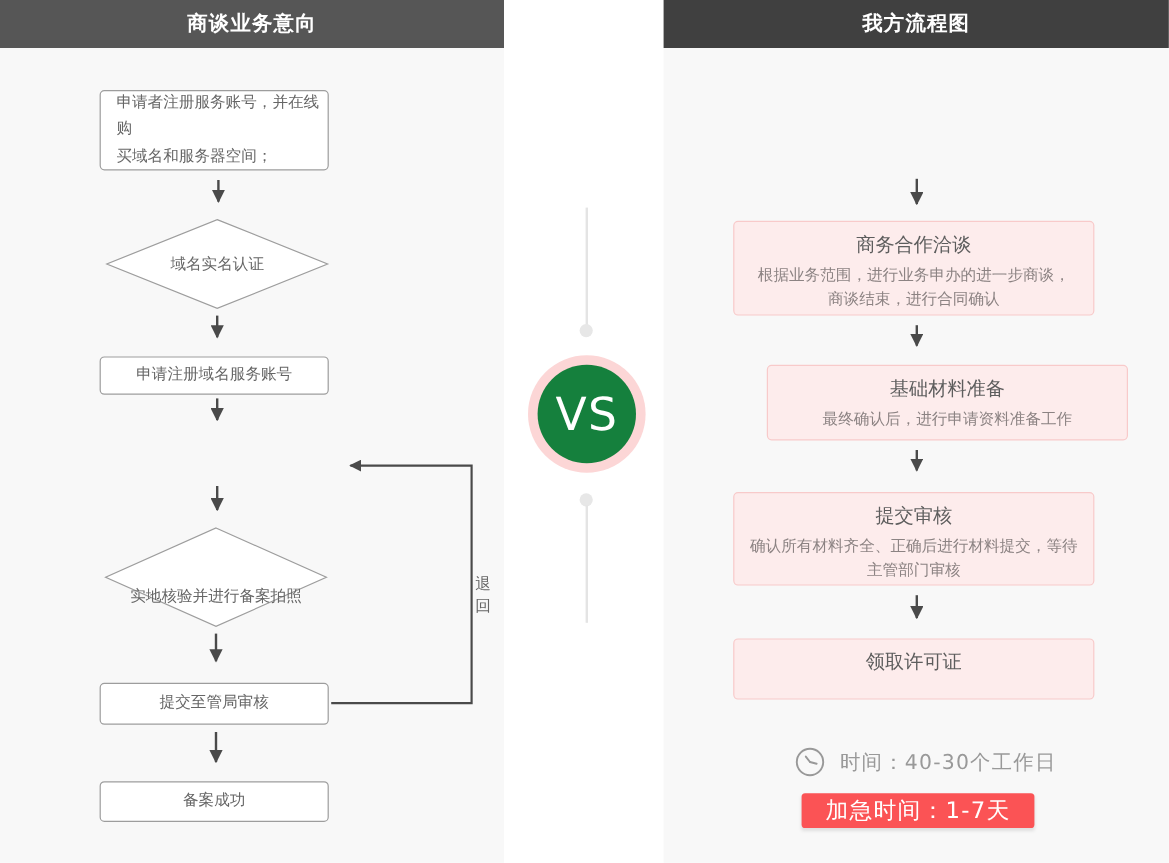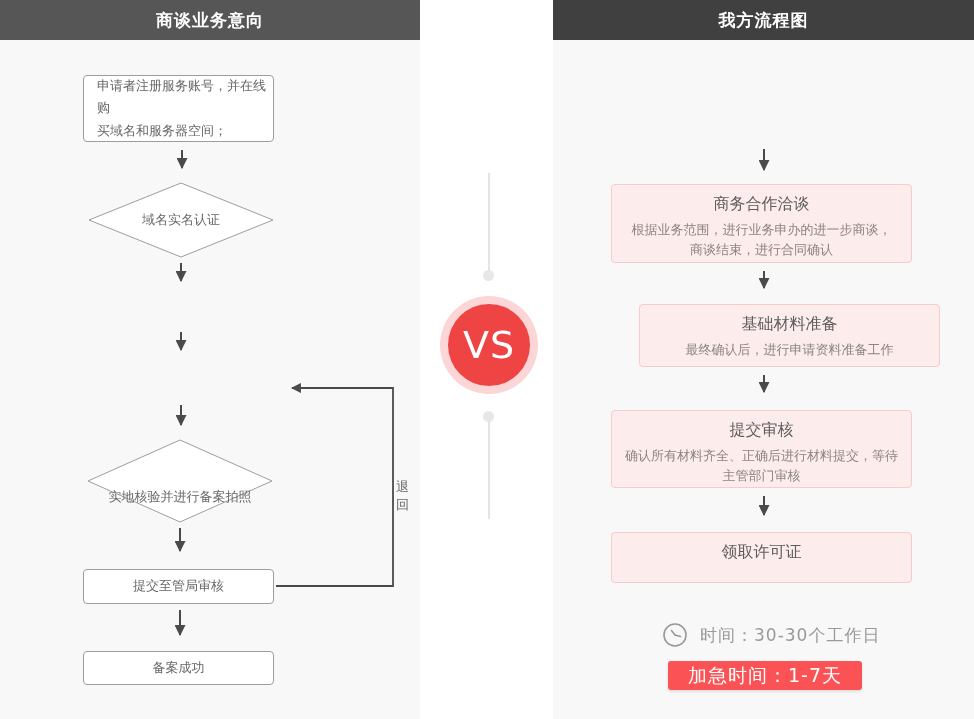--- a/index.html
+++ b/index.html
@@ -46,21 +46,21 @@
   #mid-line-bottom{top:421px;height:98px;}
   .mid-dot{position:absolute;left:483px;width:11px;height:11px;border-radius:50%;background:#e7e7e7;}
   #mid-dot-top{top:270px;}
   #mid-dot-bottom{top:411px;}
   #vs-badge{
     position:absolute;left:440px;top:296px;width:98px;height:98px;
     border-radius:50%;background:#fcd6d6;
   }
   #vs-badge .vs-inner{
     position:absolute;left:8px;top:8px;width:82px;height:82px;border-radius:50%;
-    background:#ef4444;display:flex;align-items:center;justify-content:center;
+    background:#15803d;display:flex;align-items:center;justify-content:center;
     color:#fff;font-size:38px;letter-spacing:1px;
   }
   
   .rbox{
     position:absolute;left:58px;width:301px;background:#fdecec;
     border:1px solid #f8caca;border-radius:4px;text-align:center;
     box-sizing:border-box;
   }
   .rbox .rtitle{font-size:16px;color:#5d5d5d;margin-top:9px;}
   .rbox .rdesc{font-size:13px;color:#8c8383;margin-top:5px;line-height:1.55;white-space:pre-line;}
@@ -97,20 +97,21 @@
     <line x1="181" y1="405" x2="181" y2="425" stroke="#4a4a4a" stroke-width="2" marker-end="url(#ah)"></line>
     <polygon points="180,440 272,481 180,522 88,481" fill="#ffffff" stroke="#9d9d9d" stroke-width="1"></polygon>
     <line x1="180" y1="528" x2="180" y2="551" stroke="#4a4a4a" stroke-width="2" marker-end="url(#ah)"></line>
     <line x1="180" y1="610" x2="180" y2="635" stroke="#4a4a4a" stroke-width="2" marker-end="url(#ah)"></line>
     <path d="M276,586 L393,586 L393,388 L292,388" fill="none" stroke="#4a4a4a" stroke-width="1.8" marker-end="url(#ah)"></path>
   </svg>
 
   <div class="lbox" id="lbox-0">申请者注册服务账号，并在线购
 买域名和服务器空间；</div>
   <div class="diamond-label" id="dlabel-1">域名实名认证</div>
+  <div class="lbox" id="lbox-2">申请注册域名服务账号</div>
   <div class="diamond-label" id="dlabel-4">实地核验并进行备案拍照</div>
   <div class="lbox" id="lbox-5">提交至管局审核</div>
   <div class="lbox" id="lbox-6">备案成功</div>
   <div id="return-label">退回</div>
 </div>
 
 <div class="mid-line" id="mid-line-top"></div>
 <div class="mid-dot" id="mid-dot-top"></div>
 <div id="vs-badge">
   <div class="vs-inner">VS</div>
@@ -150,17 +151,17 @@
   <div class="rbox" id="rbox-4">
     <div class="rtitle">领取许可证</div>
   </div>
 
   <div id="time-row">
     <svg width="26" height="26" viewBox="0 0 26 26">
       <circle cx="13" cy="13" r="11" fill="none" stroke="#999999" stroke-width="1.6"></circle>
       <path d="M13 13 L9.5 8.5" stroke="#999999" stroke-width="1.6" fill="none" stroke-linecap="round"></path>
       <path d="M13 13 L18.5 14.5" stroke="#999999" stroke-width="1.6" fill="none" stroke-linecap="round"></path>
     </svg>
-    <span class="time-text">时间：30-30个工作日</span>
+    <span class="time-text">时间：40-30个工作日</span>
   </div>
 
   <div id="urgent-button">加急时间：1-7天</div>
 </div>
 
 </body></html>

